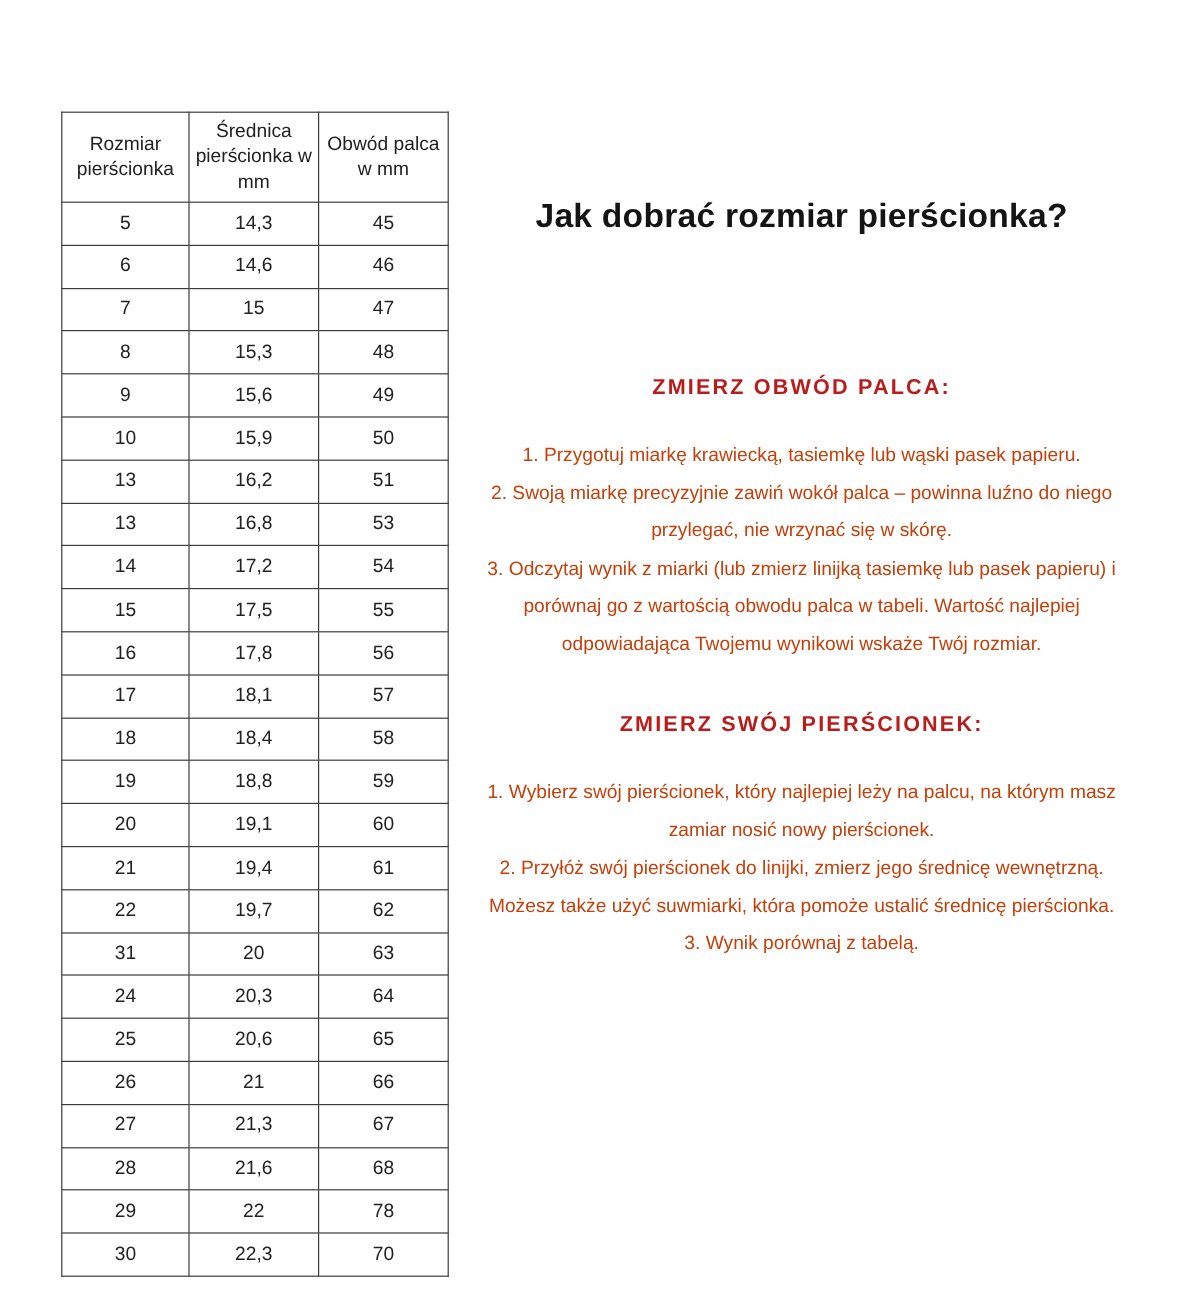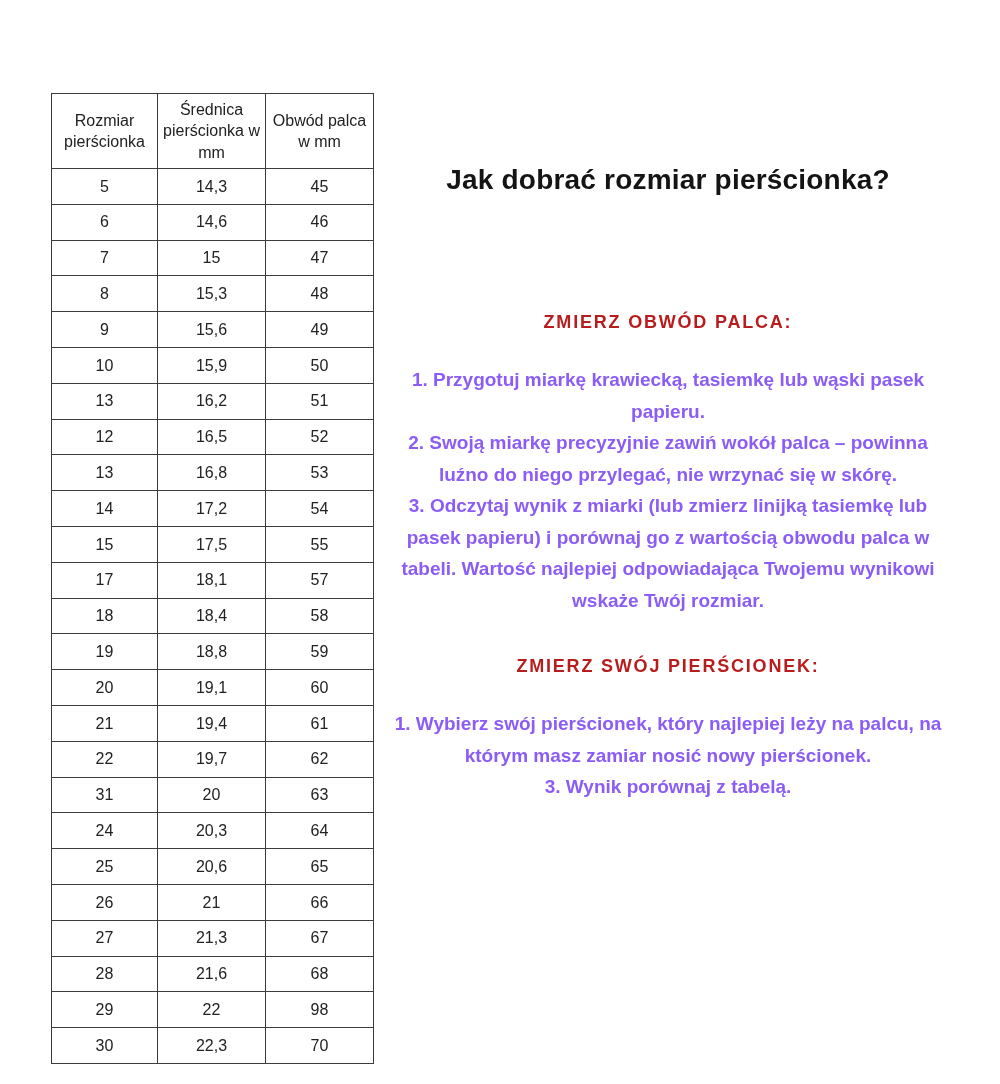--- a/index.html
+++ b/index.html
@@ -57,24 +57,24 @@
     margin: 116px 0 31px 0;
     font-size: 18px;
     font-weight: 700;
     letter-spacing: 1.8px;
     color: #b91c1c;
   }
   .section + .section .heading {
     margin-top: 40px;
   }
   .section .item {
-    font-size: 19px;
+    font-size: 16px;
     line-height: 31.5px;
-    font-weight: 700;
-    color: #8b5cf6;
+    font-weight: 400;
+    color: #c2410c;
   }
 </style>
 </head>
 <body>
 
 <div class="table-wrap">
   <table class="ring-table">
     <colgroup>
       <col style="width:106px">
       <col style="width:108px">
@@ -117,40 +117,40 @@
     <td>10</td>
     <td>15,9</td>
     <td>50</td>
   </tr>
         <tr>
     <td>13</td>
     <td>16,2</td>
     <td>51</td>
   </tr>
         <tr>
-    <td>12</td>
-    <td>16,5</td>
-    <td>52</td>
-  </tr>
-        <tr>
     <td>13</td>
     <td>16,8</td>
     <td>53</td>
   </tr>
         <tr>
     <td>14</td>
     <td>17,2</td>
     <td>54</td>
   </tr>
         <tr>
     <td>15</td>
     <td>17,5</td>
     <td>55</td>
   </tr>
         <tr>
+    <td>16</td>
+    <td>17,8</td>
+    <td>56</td>
+  </tr>
+        <tr>
     <td>17</td>
     <td>18,1</td>
     <td>57</td>
   </tr>
         <tr>
     <td>18</td>
     <td>18,4</td>
     <td>58</td>
   </tr>
         <tr>
@@ -199,21 +199,21 @@
     <td>67</td>
   </tr>
         <tr>
     <td>28</td>
     <td>21,6</td>
     <td>68</td>
   </tr>
         <tr>
     <td>29</td>
     <td>22</td>
-    <td>98</td>
+    <td>78</td>
   </tr>
         <tr>
     <td>30</td>
     <td>22,3</td>
     <td>70</td>
   </tr>
       </tbody>
   </table>
 </div>
 
@@ -225,17 +225,18 @@
     <div class="body">
           <p class="item">1. Przygotuj miarkę krawiecką, tasiemkę lub wąski pasek papieru.</p>
           <p class="item">2. Swoją miarkę precyzyjnie zawiń wokół palca – powinna luźno do niego przylegać, nie wrzynać się w skórę.</p>
           <p class="item">3. Odczytaj wynik z miarki (lub zmierz linijką tasiemkę lub pasek papieru) i porównaj go z wartością obwodu palca w tabeli. Wartość najlepiej odpowiadająca Twojemu wynikowi wskaże Twój rozmiar.</p>
         </div>
   </div>
       <div class="section">
     <h2 class="heading">ZMIERZ SWÓJ PIERŚCIONEK:</h2>
     <div class="body">
           <p class="item">1.  Wybierz swój pierścionek, który najlepiej leży na palcu, na którym masz zamiar nosić nowy pierścionek.</p>
+          <p class="item">2. Przyłóż swój pierścionek do linijki, zmierz jego średnicę wewnętrzną. Możesz także użyć suwmiarki, która pomoże ustalić średnicę pierścionka.</p>
           <p class="item">3. Wynik porównaj z tabelą.</p>
         </div>
   </div>
     </div>
 </div>
 
 </body></html>

